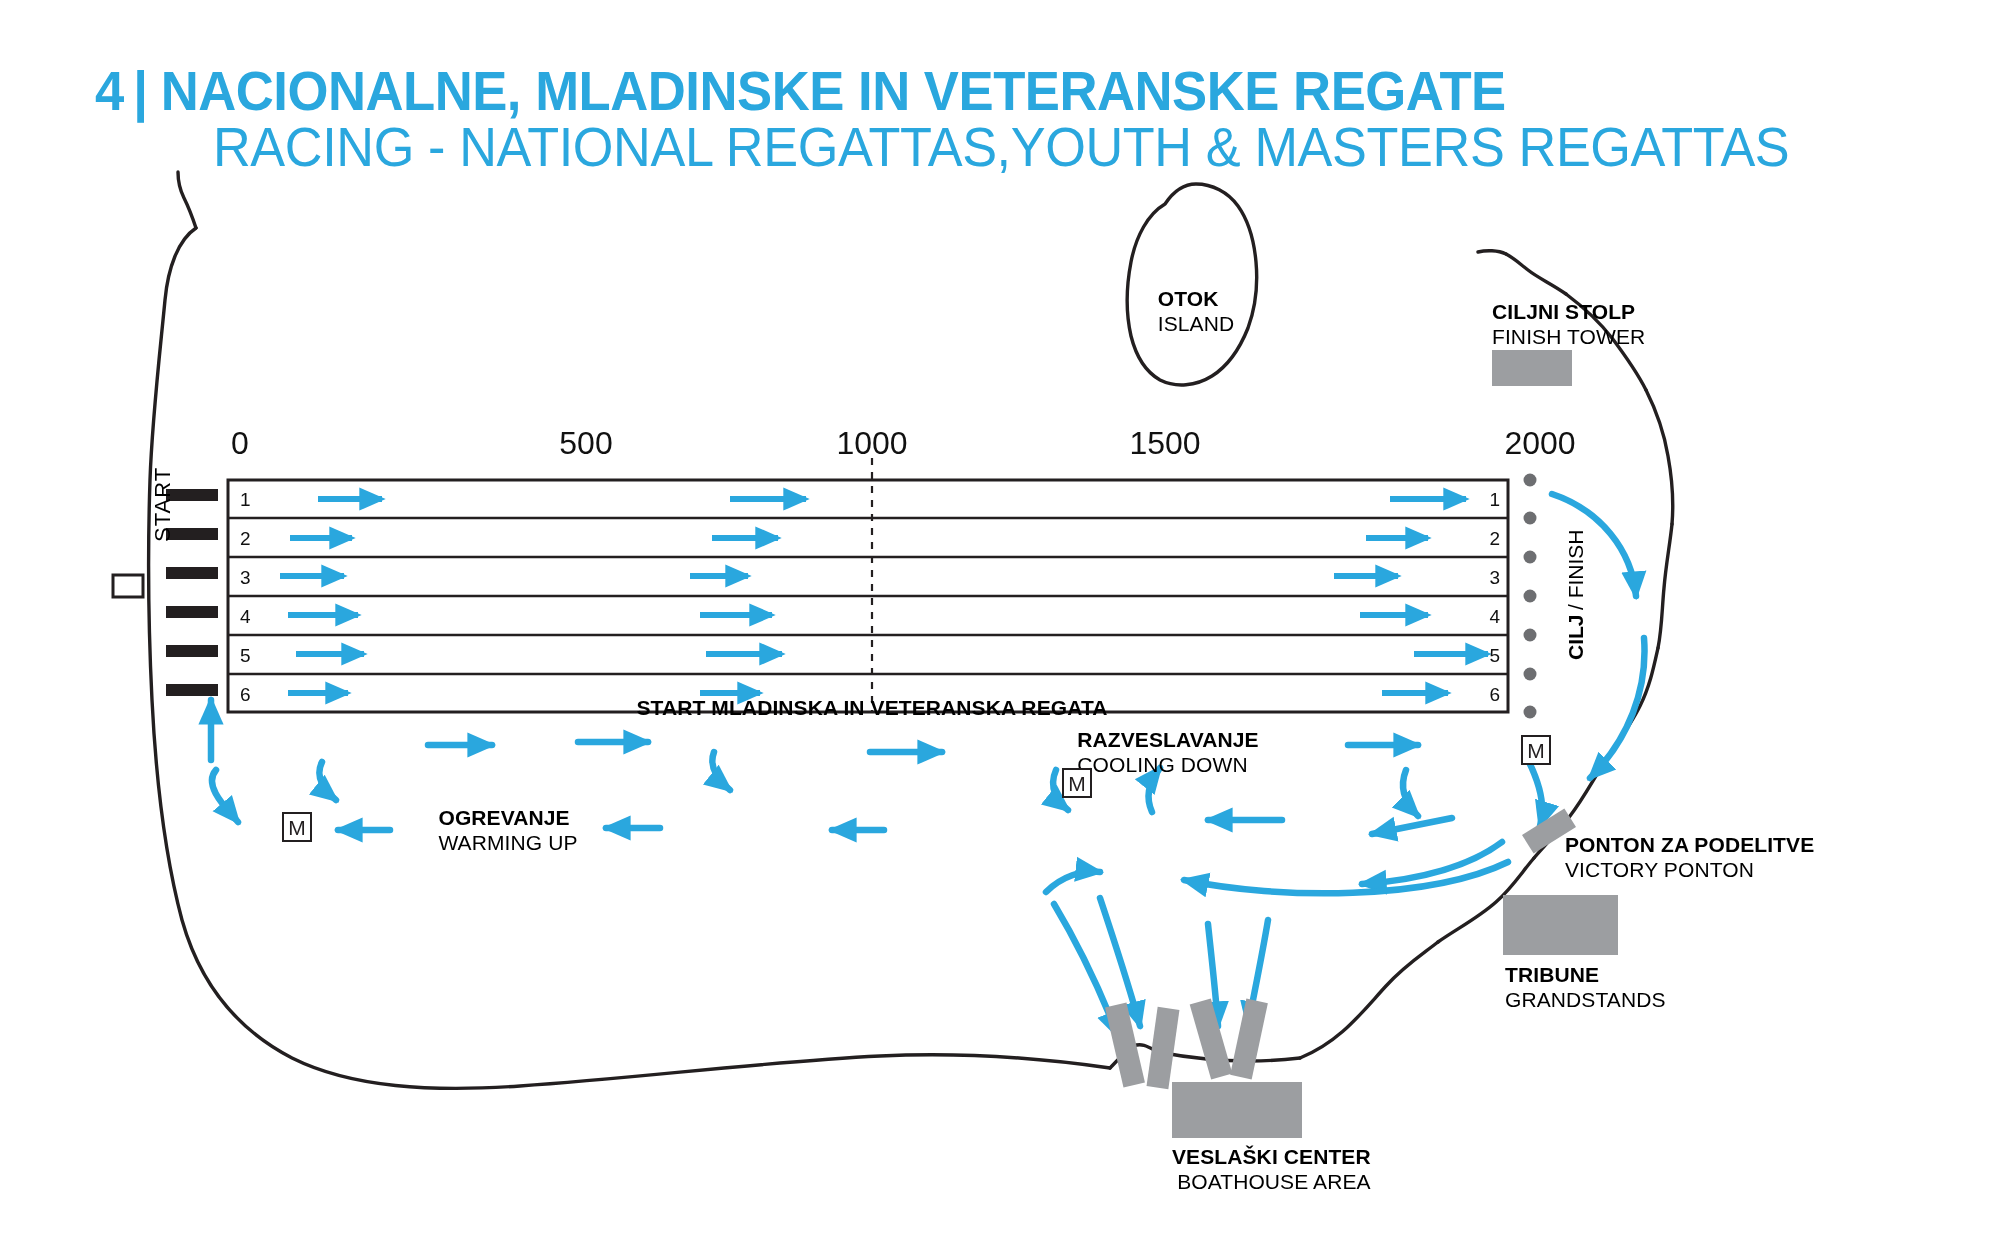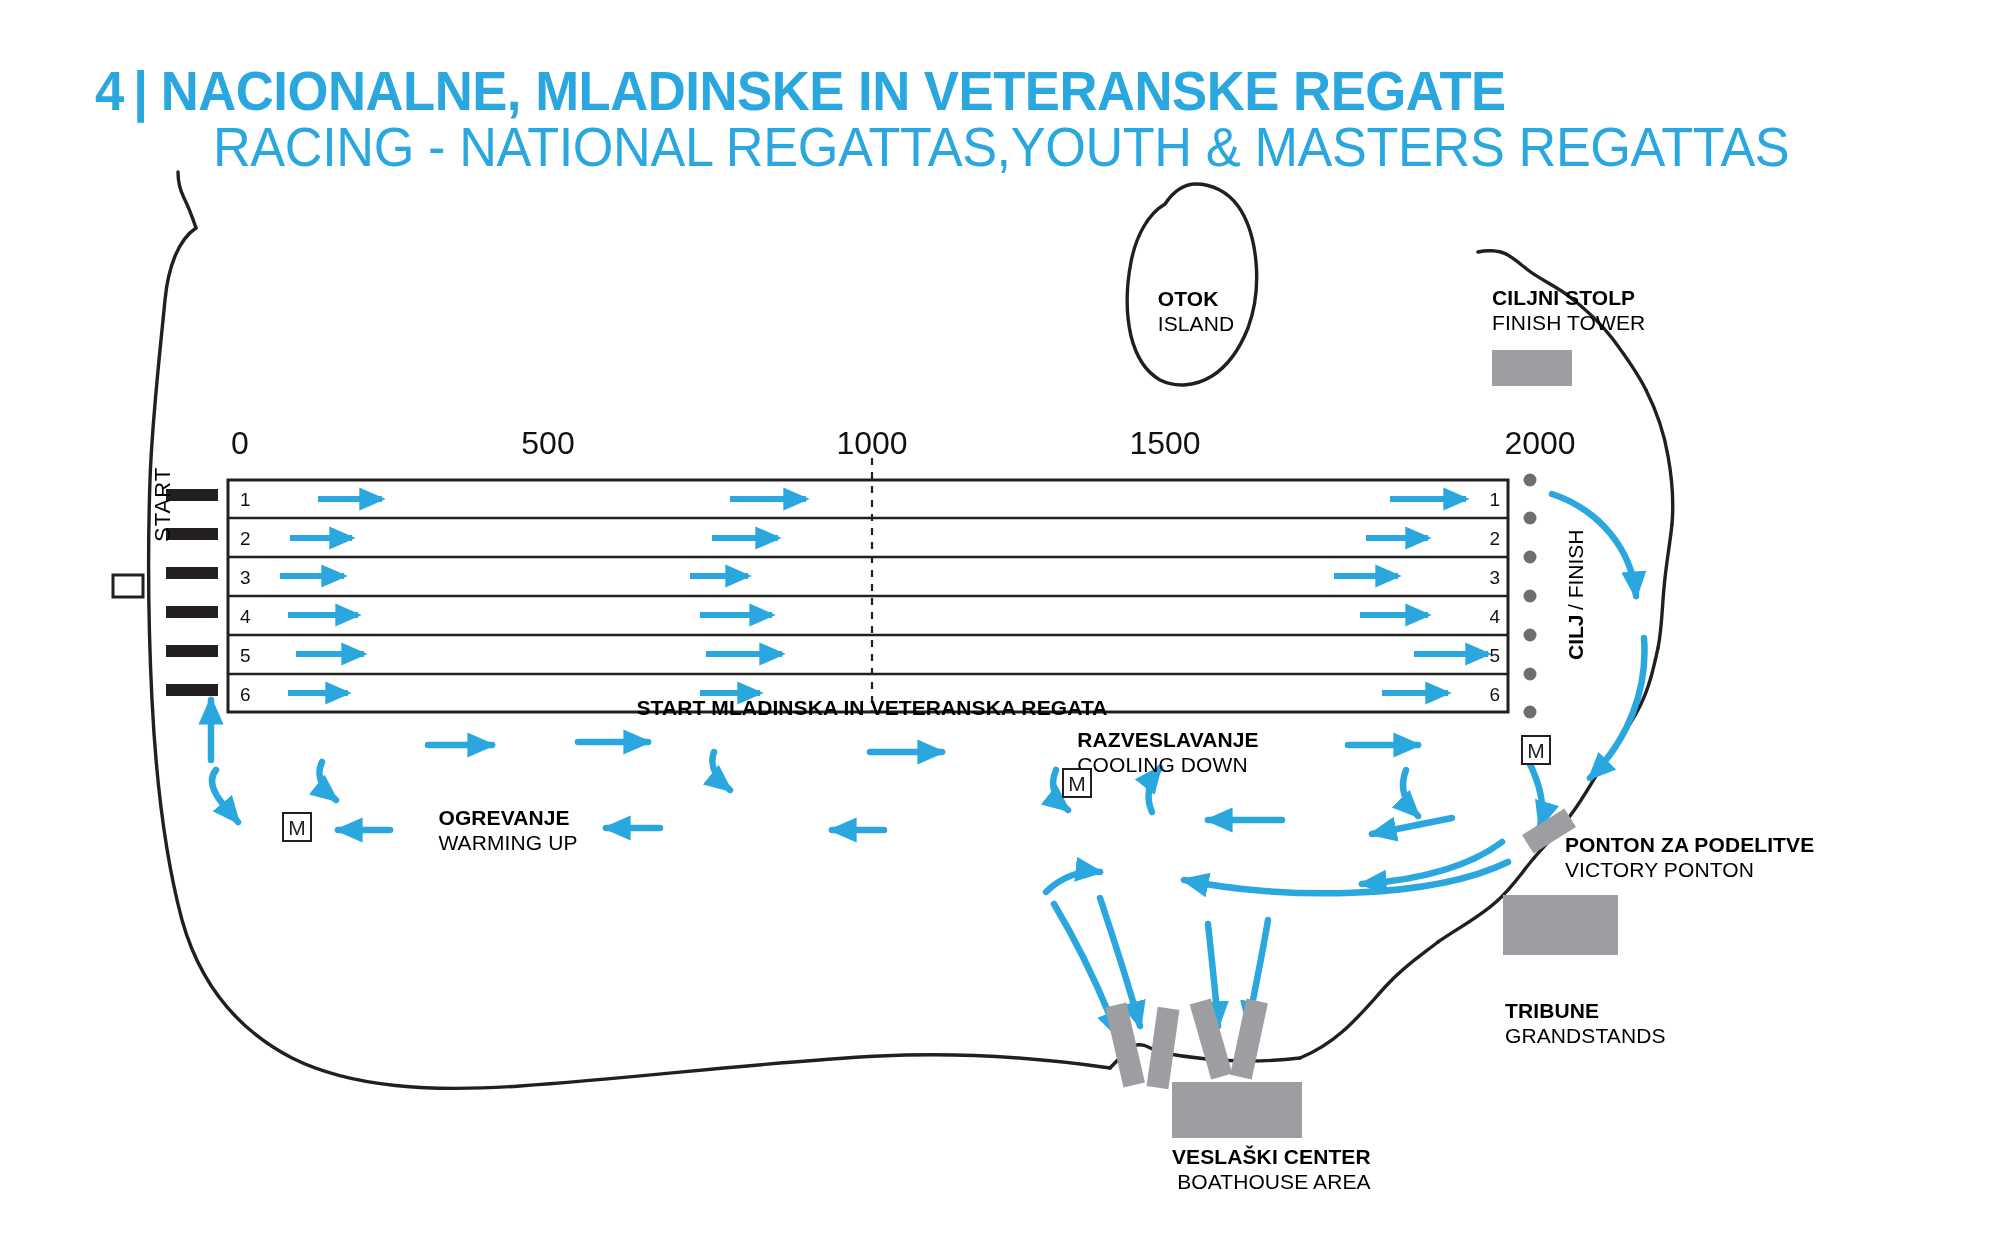--- a/index.html
+++ b/index.html
@@ -187,21 +187,21 @@
     <rect x="1172" y="1082" width="130" height="56" fill="#9C9EA1"></rect>
     <g fill="#9C9EA1">
       <rect x="1114" y="1004" width="22" height="82" transform="rotate(-13 1125 1045)"></rect>
       <rect x="1152" y="1008" width="22" height="80" transform="rotate(8 1163 1048)"></rect>
       <rect x="1200" y="1000" width="22" height="78" transform="rotate(-16 1211 1039)"></rect>
       <rect x="1238" y="1000" width="22" height="78" transform="rotate(12 1249 1039)"></rect>
     </g>
   </svg>
 
   <div class="tick" style="left:240px;top:425px;">0</div>
-  <div class="tick" style="left:548px;top:425px;text-align:right;">500</div>
+  <div class="tick" style="left:586px;top:425px;text-align:right;">500</div>
   <div class="tick" style="left:872px;top:425px;">1000</div>
   <div class="tick" style="left:1149px;top:425px;margin-left:16px;">1500</div>
   <div class="tick" style="left:1508px;top:425px;margin-left:32px;">2000</div>
 
   <div class="lane-no" style="left:240px;top:489px;">1</div>
   <div class="lane-no" style="left:240px;top:528px;">2</div>
   <div class="lane-no" style="left:240px;top:567px;">3</div>
   <div class="lane-no" style="left:240px;top:606px;">4</div>
   <div class="lane-no" style="left:240px;top:645px;">5</div>
   <div class="lane-no" style="left:240px;top:684px;">6</div>
@@ -218,21 +218,21 @@
   <div class="vtext" style="left:1564px;top:660px;transform:rotate(-90deg);">
     <span class="sl">CILJ</span>
     <span class="en">/ FINISH</span>
   </div>
 
   <div class="lbl center" style="left:1196px;top:286px;">
     <div class="sl">OTOK</div>
     <div class="en">ISLAND</div>
   </div>
 
-  <div class="lbl" style="left:1492px;top:285px;">
+  <div class="lbl" style="left:1492px;top:299px;">
     <div class="sl">CILJNI STOLP</div>
     <div class="en">FINISH TOWER</div>
   </div>
 
   <div class="lbl center" style="left:872px;top:695px;">
     <div class="sl">START MLADINSKA IN VETERANSKA REGATA</div>
   </div>
 
   <div class="lbl center" style="left:508px;top:805px;">
     <div class="sl">OGREVANJE</div>
@@ -242,21 +242,21 @@
   <div class="lbl center" style="left:1168px;top:727px;">
     <div class="sl">RAZVESLAVANJE</div>
     <div class="en">COOLING DOWN</div>
   </div>
 
   <div class="lbl" style="left:1549px;top:832px;margin-left:16px;">
     <div class="sl">PONTON ZA PODELITVE</div>
     <div class="en">VICTORY PONTON</div>
   </div>
 
-  <div class="lbl" style="left:1505px;top:962px;margin-top:36px;">
+  <div class="lbl" style="left:1505px;top:962px;">
     <div class="sl">TRIBUNE</div>
     <div class="en">GRANDSTANDS</div>
   </div>
 
   <div class="lbl" style="left:1172px;top:1144px;text-align:right;">
     <div class="sl">VESLAŠKI CENTER</div>
     <div class="en">BOATHOUSE AREA</div>
   </div>
 
   <div class="mbox" style="left:282px;top:812px;">M</div>

